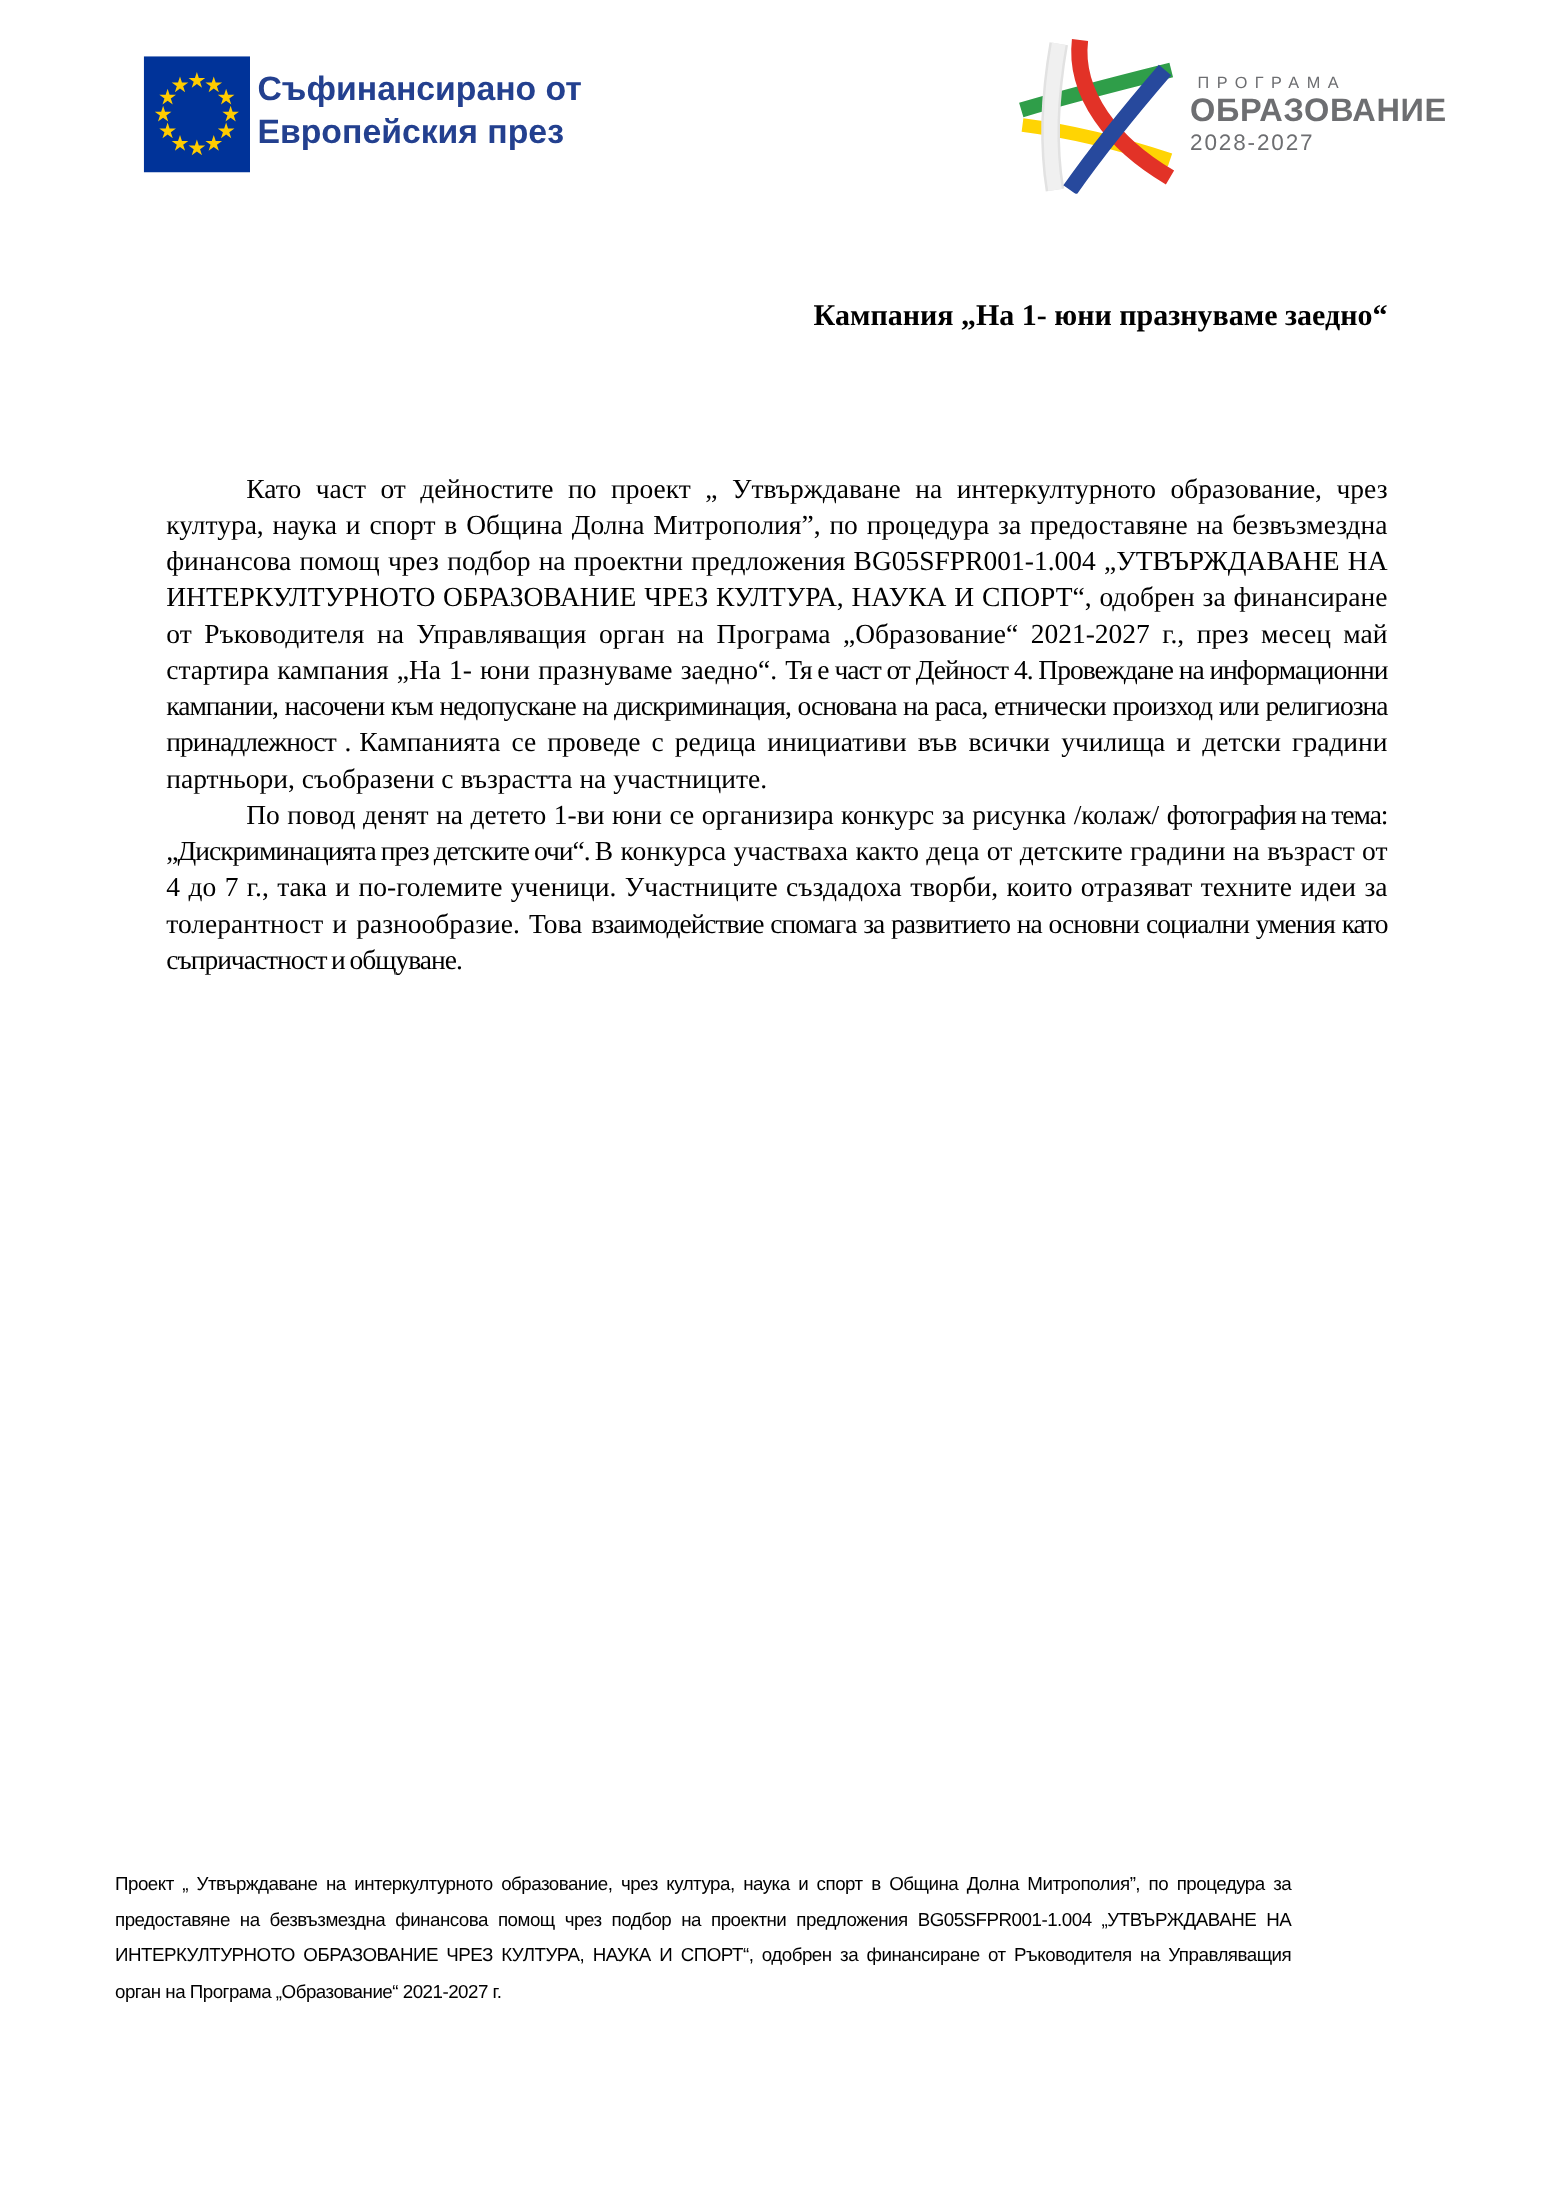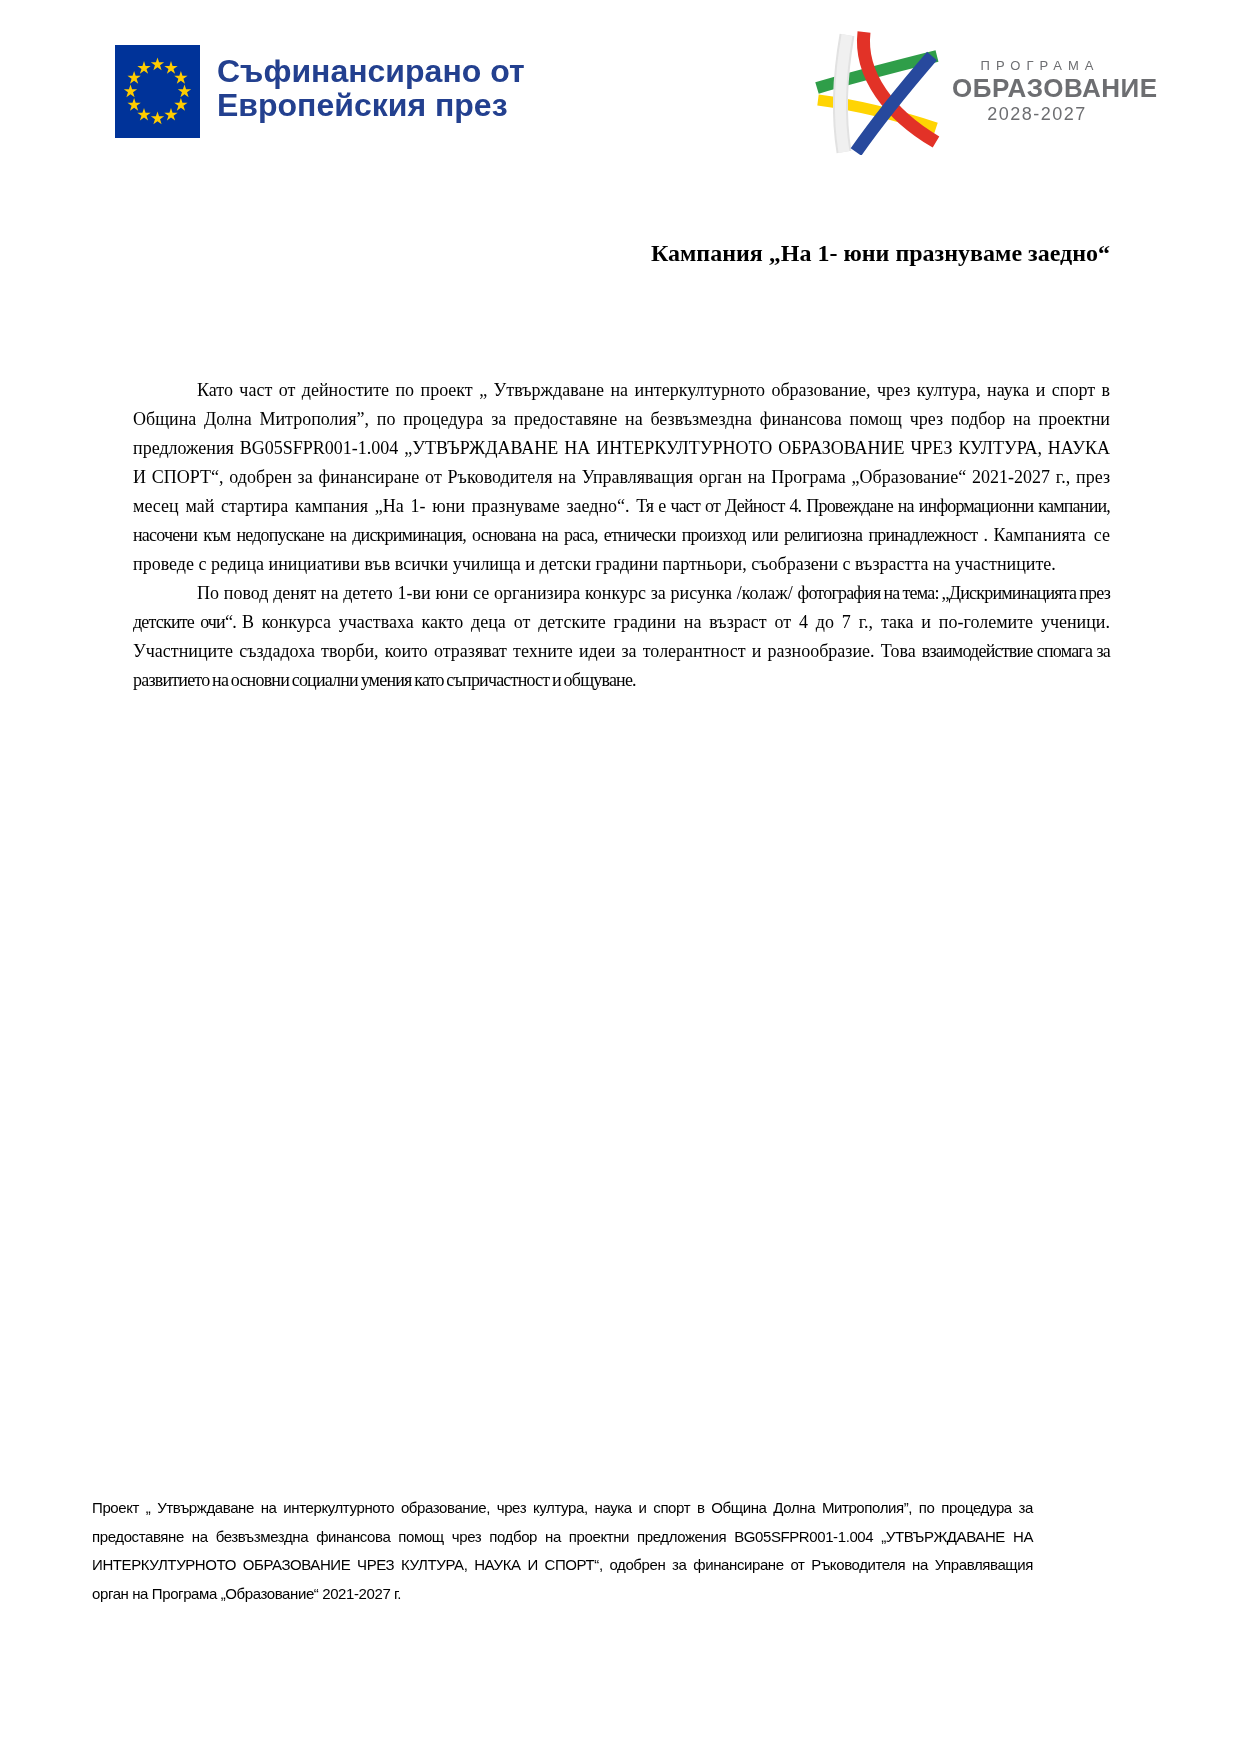--- a/index.html
+++ b/index.html
@@ -9,45 +9,45 @@
     margin:0 auto;
     background:#ffffff;
     font-family:"Liberation Serif", serif;
     color:#000;
     overflow:hidden;
   }
   
   .eu-logo{position:absolute;left:115px;top:45px;display:flex;align-items:flex-start;}
   .eu-logo svg{display:block;}
   .eu-logo-text{
-    margin-left:17px;padding-top:9px;
+    margin-left:6px;padding-top:9px;
     font-family:"Liberation Sans", sans-serif;
-    font-weight:bold;font-size:32px;line-height:34px;
+    font-weight:bold;font-size:27px;line-height:34px;
     color:var(--eu-text,#23408f);
     white-space:nowrap;
   }
   .program-logo{position:absolute;left:812px;top:30px;display:flex;align-items:flex-start;}
   .program-text{
     margin-left:10px;padding-top:27px;width:170px;
     font-family:"Liberation Sans", sans-serif;
     color:var(--logo-gray,#6d6e71);
-    text-align:center;
+    text-align:left;
   }
   .program-label{font-size:13px;letter-spacing:6px;line-height:17px;white-space:nowrap;margin-left:6px;}
   .program-name{font-size:26px;font-weight:bold;letter-spacing:0.5px;line-height:29px;white-space:nowrap;}
   .program-years{font-size:18px;letter-spacing:1.5px;line-height:23px;}
   
   .doc-title{
     position:absolute;left:133px;top:240px;width:977px;
     text-align:right;font-weight:bold;font-size:24px;
   }
   
   .doc-body{
     position:absolute;left:133px;top:376px;width:977px;
-    font-size:18px;line-height:29px;text-align:justify;
+    font-size:22px;line-height:29px;text-align:justify;
   }
   .doc-body p{margin:0;text-indent:64px;}
   .cond{letter-spacing:-0.8px;word-spacing:-1px;}
   
   .footer-note{
     position:absolute;left:92px;top:1494px;width:941px;
     font-family:"Liberation Sans", sans-serif;
     font-size:15px;line-height:28.5px;letter-spacing:-0.4px;
     text-align:justify;
   }

